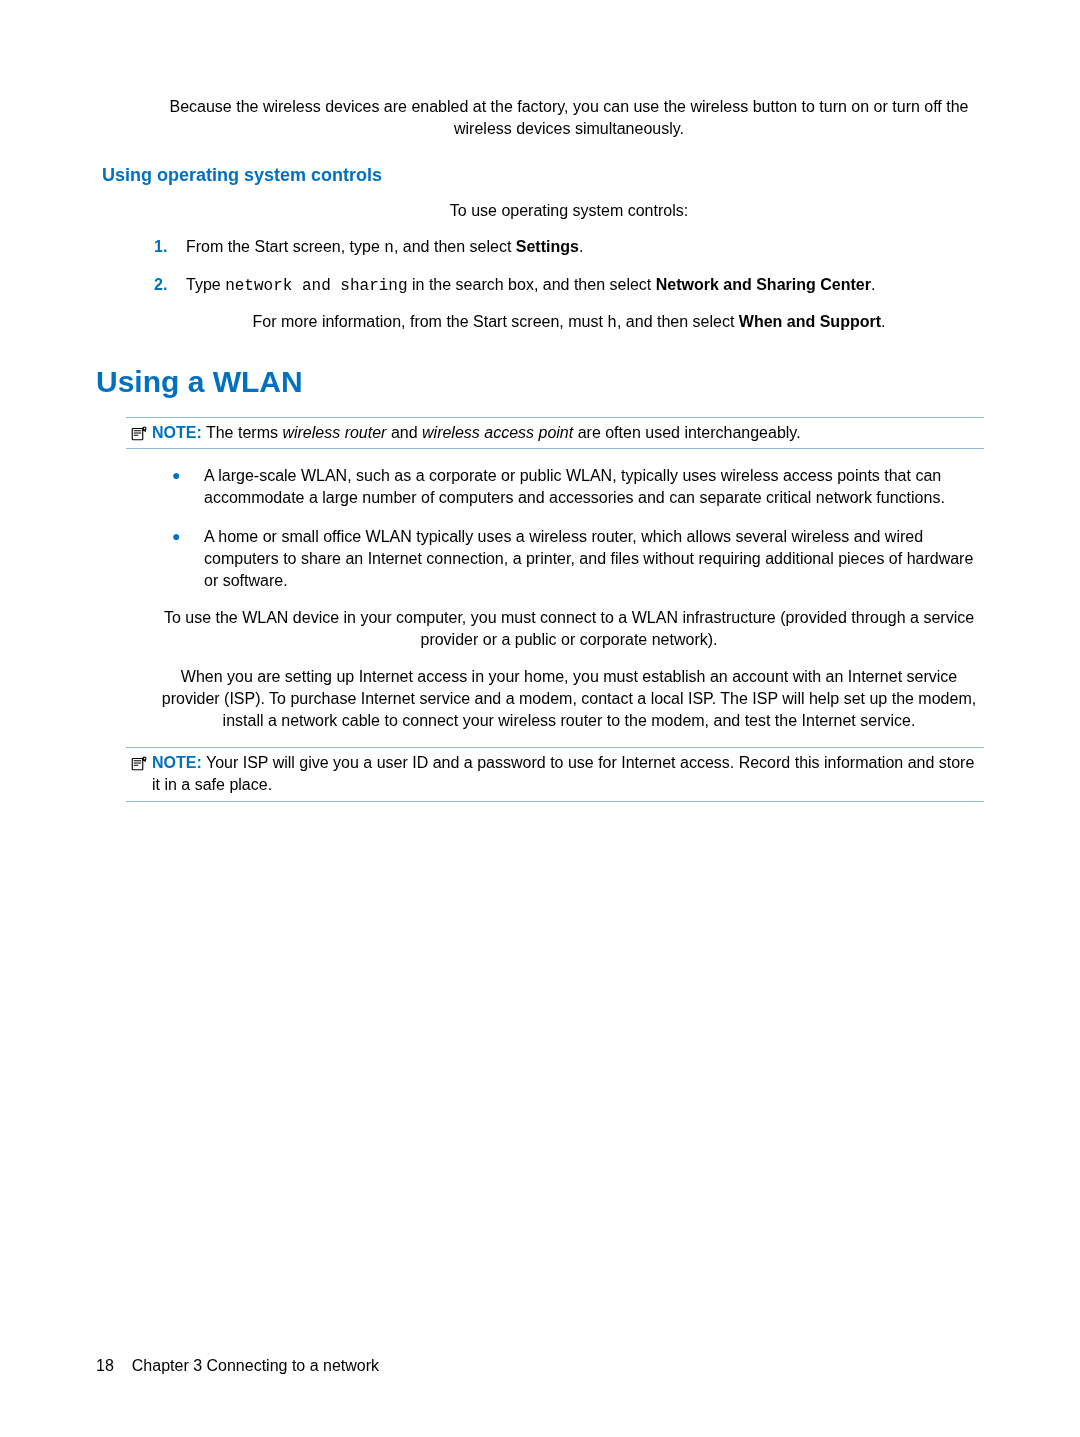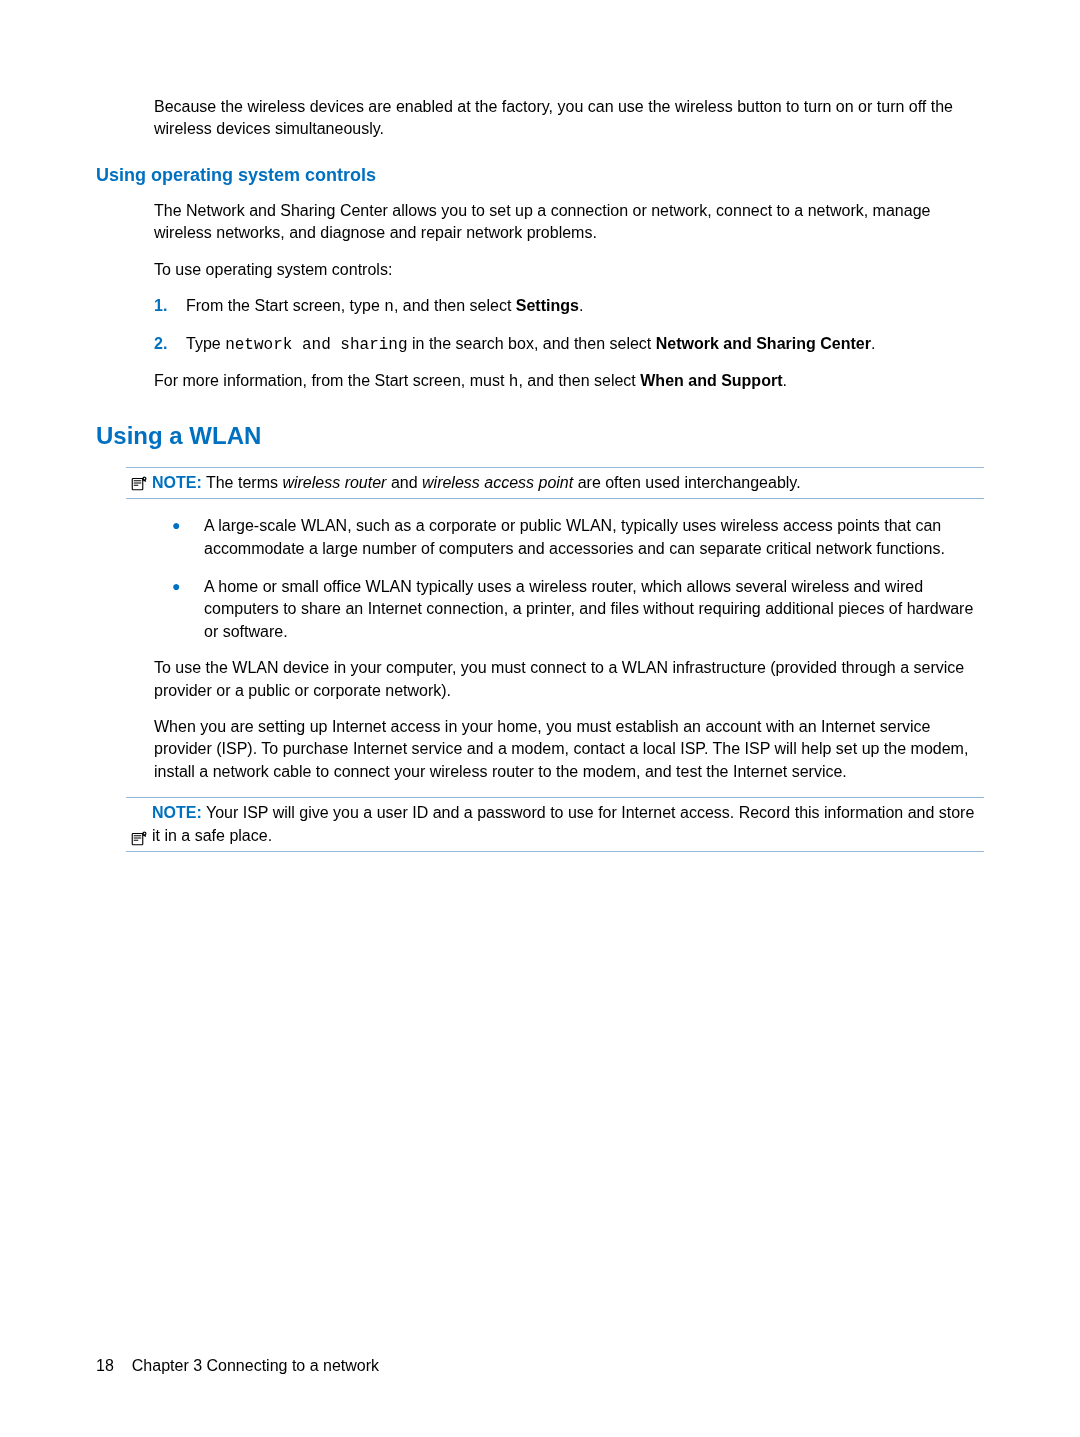--- a/index.html
+++ b/index.html
@@ -15,31 +15,31 @@
   .page {
     width: 1080px;
     height: 1437px;
     position: relative;
     box-sizing: border-box;
     padding: 96px 96px 0 96px;
   }
   .body-indent {
     margin-left: 58px;
   }
-  p { margin: 0 0 14px 0; }
+  p { margin: 0 0 14px 0; text-align: center; }
   .h3 {
     color: #0070c0;
     font-weight: bold;
     font-size: 18px;
-    margin: 22px 0 12px 0;
+    margin: 22px 0 12px 6px;
   }
   .h2 {
     color: #0070c0;
     font-weight: bold;
-    font-size: 24px;
+    font-size: 30px;
     margin: 26px 0 14px 0;
   }
   ol.steps {
     list-style: none;
     padding: 0;
     margin: 0 0 14px 0;
   }
   ol.steps > li {
     display: flex;
     flex-direction: row;
@@ -114,21 +114,20 @@
 
 <div class="page">
 
   <div class="body-indent">
     <p>Because the wireless devices are enabled at the factory, you can use the wireless button to turn on or turn off the wireless devices simultaneously.</p>
   </div>
 
   <div class="h3">Using operating system controls</div>
 
   <div class="body-indent">
-    <p>The Network and Sharing Center allows you to set up a connection or network, connect to a network, manage wireless networks, and diagnose and repair network problems.</p>
     <p>To use operating system controls:</p>
 
     <ol class="steps">
       <li>
         <span class="step-num">1.</span>
         <span class="step-body">
           <span>From the Start screen, type </span><span class="mono">n</span><span>, and then select </span><strong>Settings</strong><span>.</span>
         </span>
       </li>
       <li>
@@ -173,21 +172,21 @@
       </li>
     </ul>
     <p>To use the WLAN device in your computer, you must connect to a WLAN infrastructure (provided through a service provider or a public or corporate network).</p>
   </div>
 
 
   <div class="body-indent">
     <p>When you are setting up Internet access in your home, you must establish an account with an Internet service provider (ISP). To purchase Internet service and a modem, contact a local ISP. The ISP will help set up the modem, install a network cable to connect your wireless router to the modem, and test the Internet service.</p>
   </div>
 
-  <div class="note-block" style="margin-left:30px;align-items:flex-end;">
+  <div class="note-block" style="margin-left:30px;">
     <span class="note-icon">
       <svg viewBox="0 0 24 24" fill="none" stroke="#000" stroke-width="1.5">
         <rect x="3" y="6" width="14" height="15" rx="1"></rect>
         <path d="M5 9h10M5 12h10M5 15h6"></path>
         <path d="M17 6c1-3 5-2 4 1s-4 2-4-1" fill="none"></path>
         <path d="M17 6l4 4"></path>
       </svg>
     </span>
     <span class="note-body">
       <span class="note-label">NOTE:</span><span>   Your ISP will give you a user ID and a password to use for Internet access. Record this information and store it in a safe place.</span>

